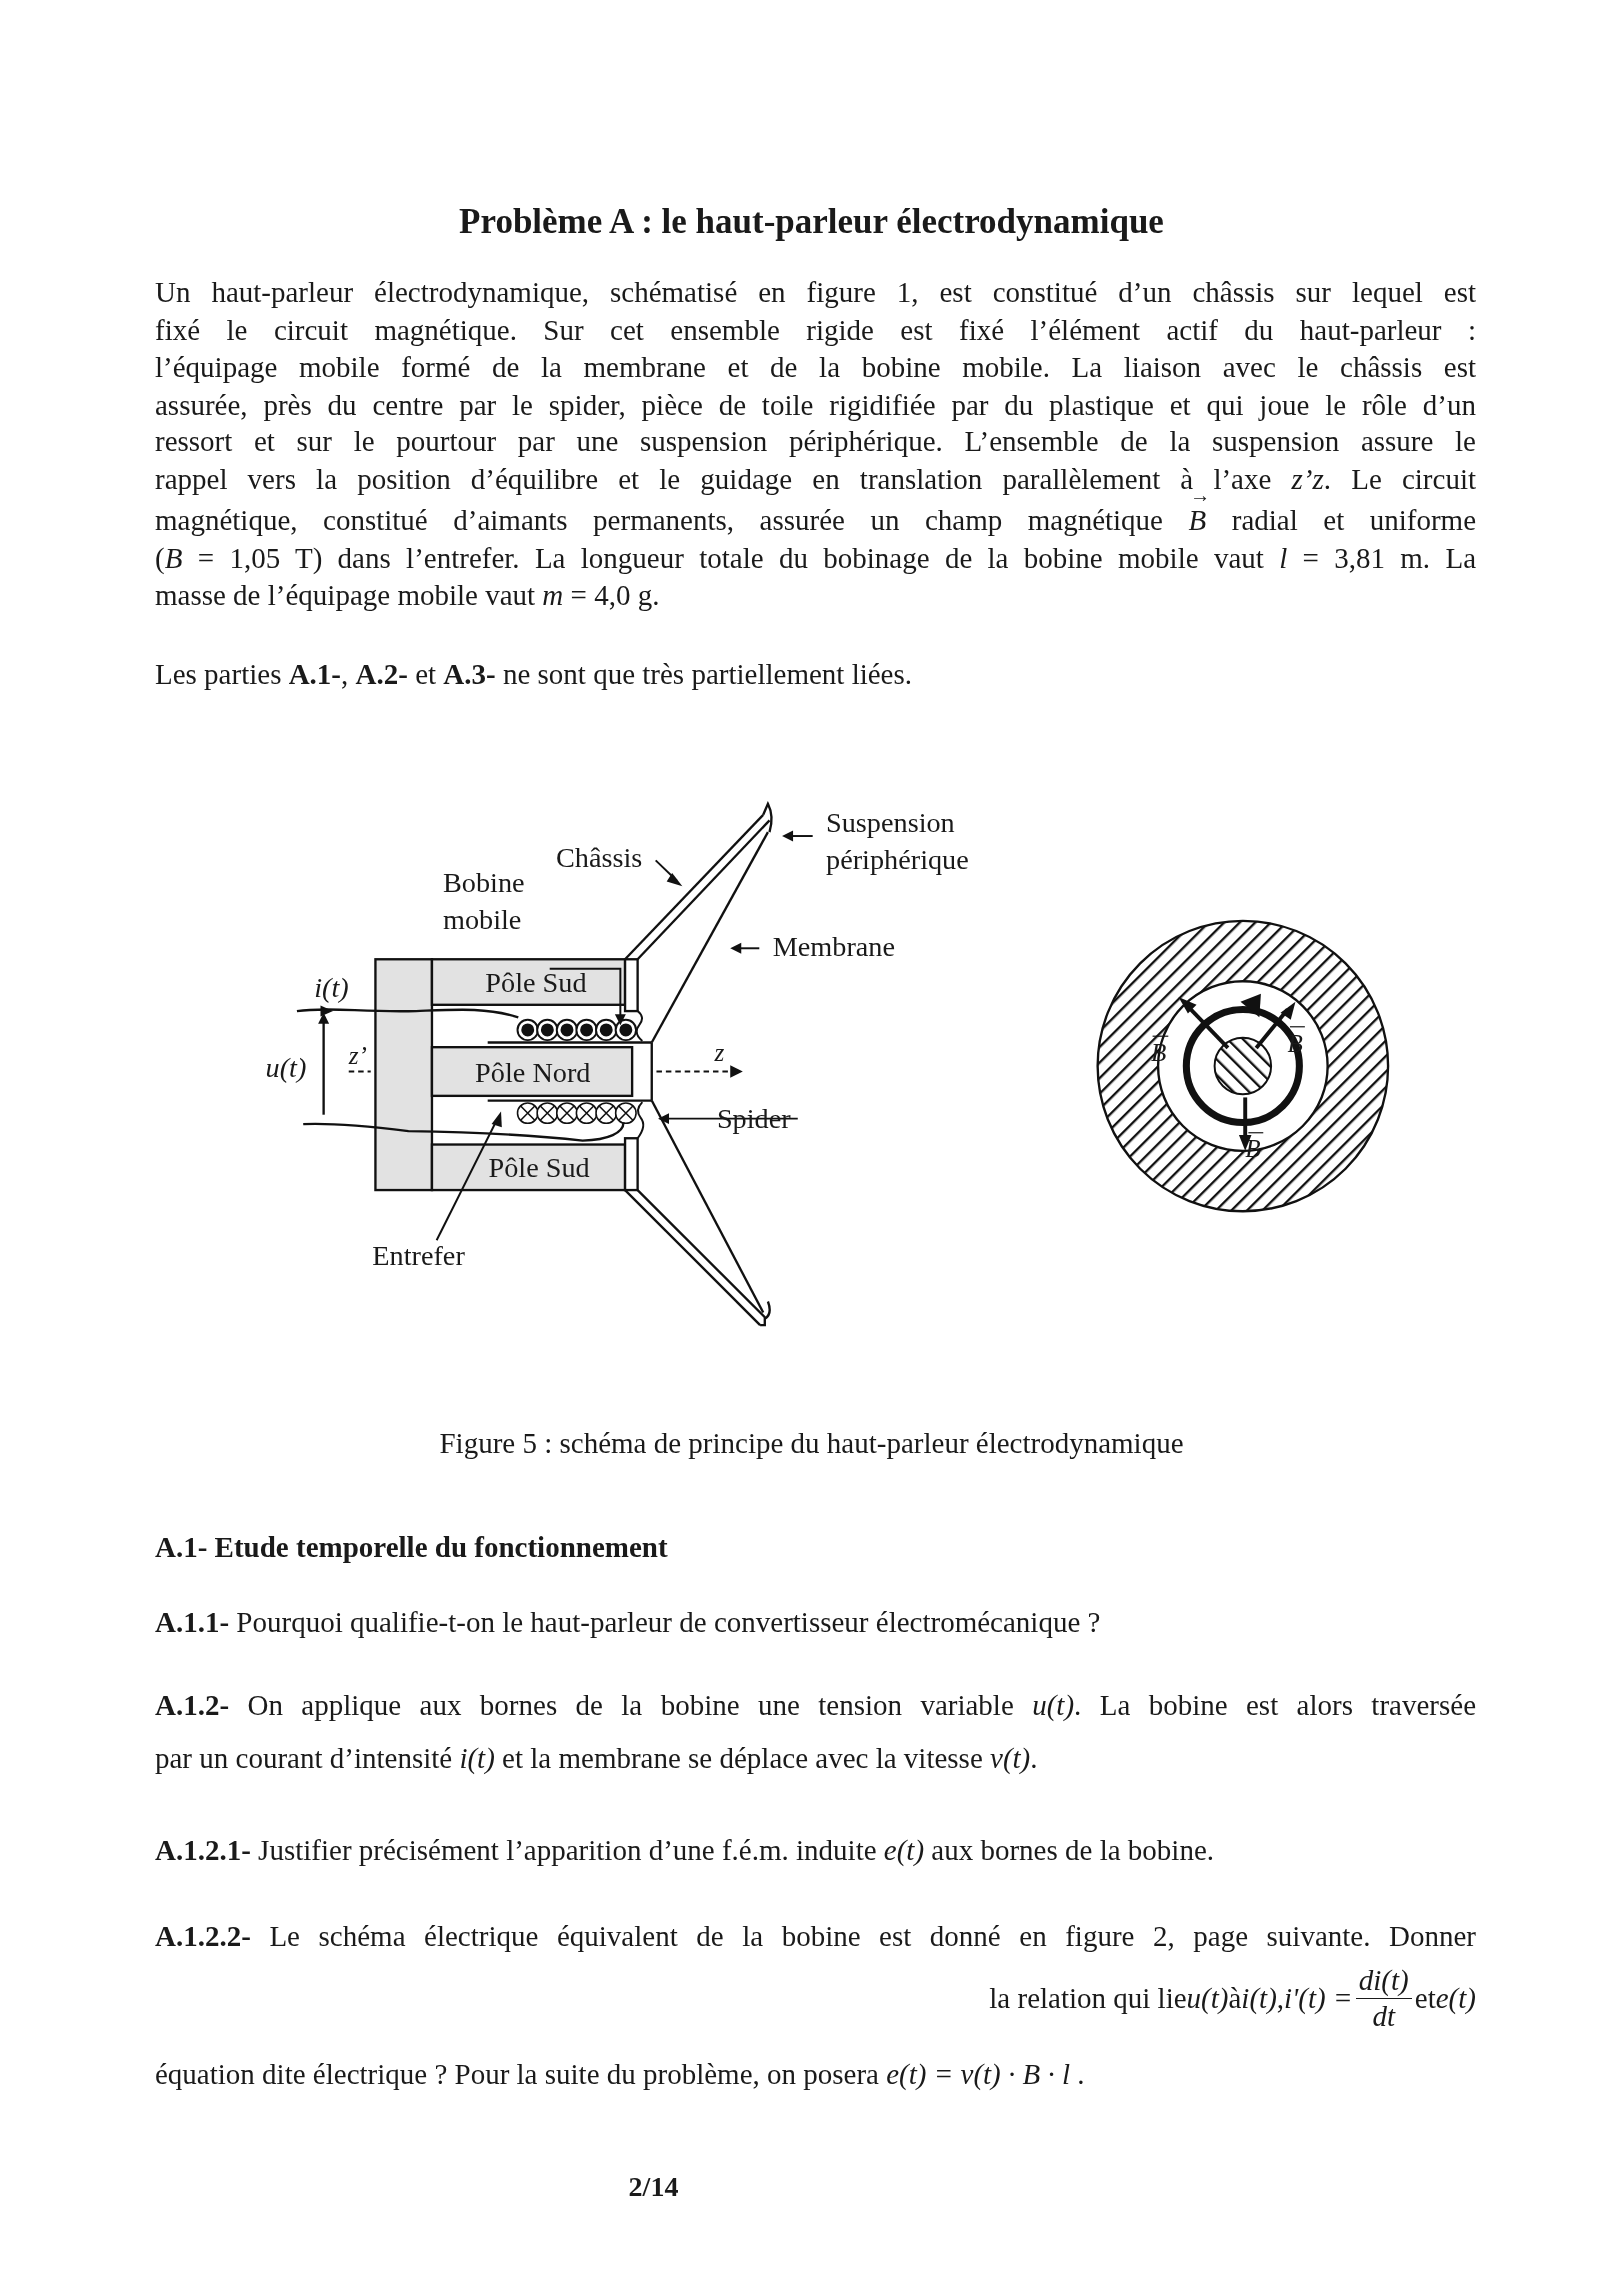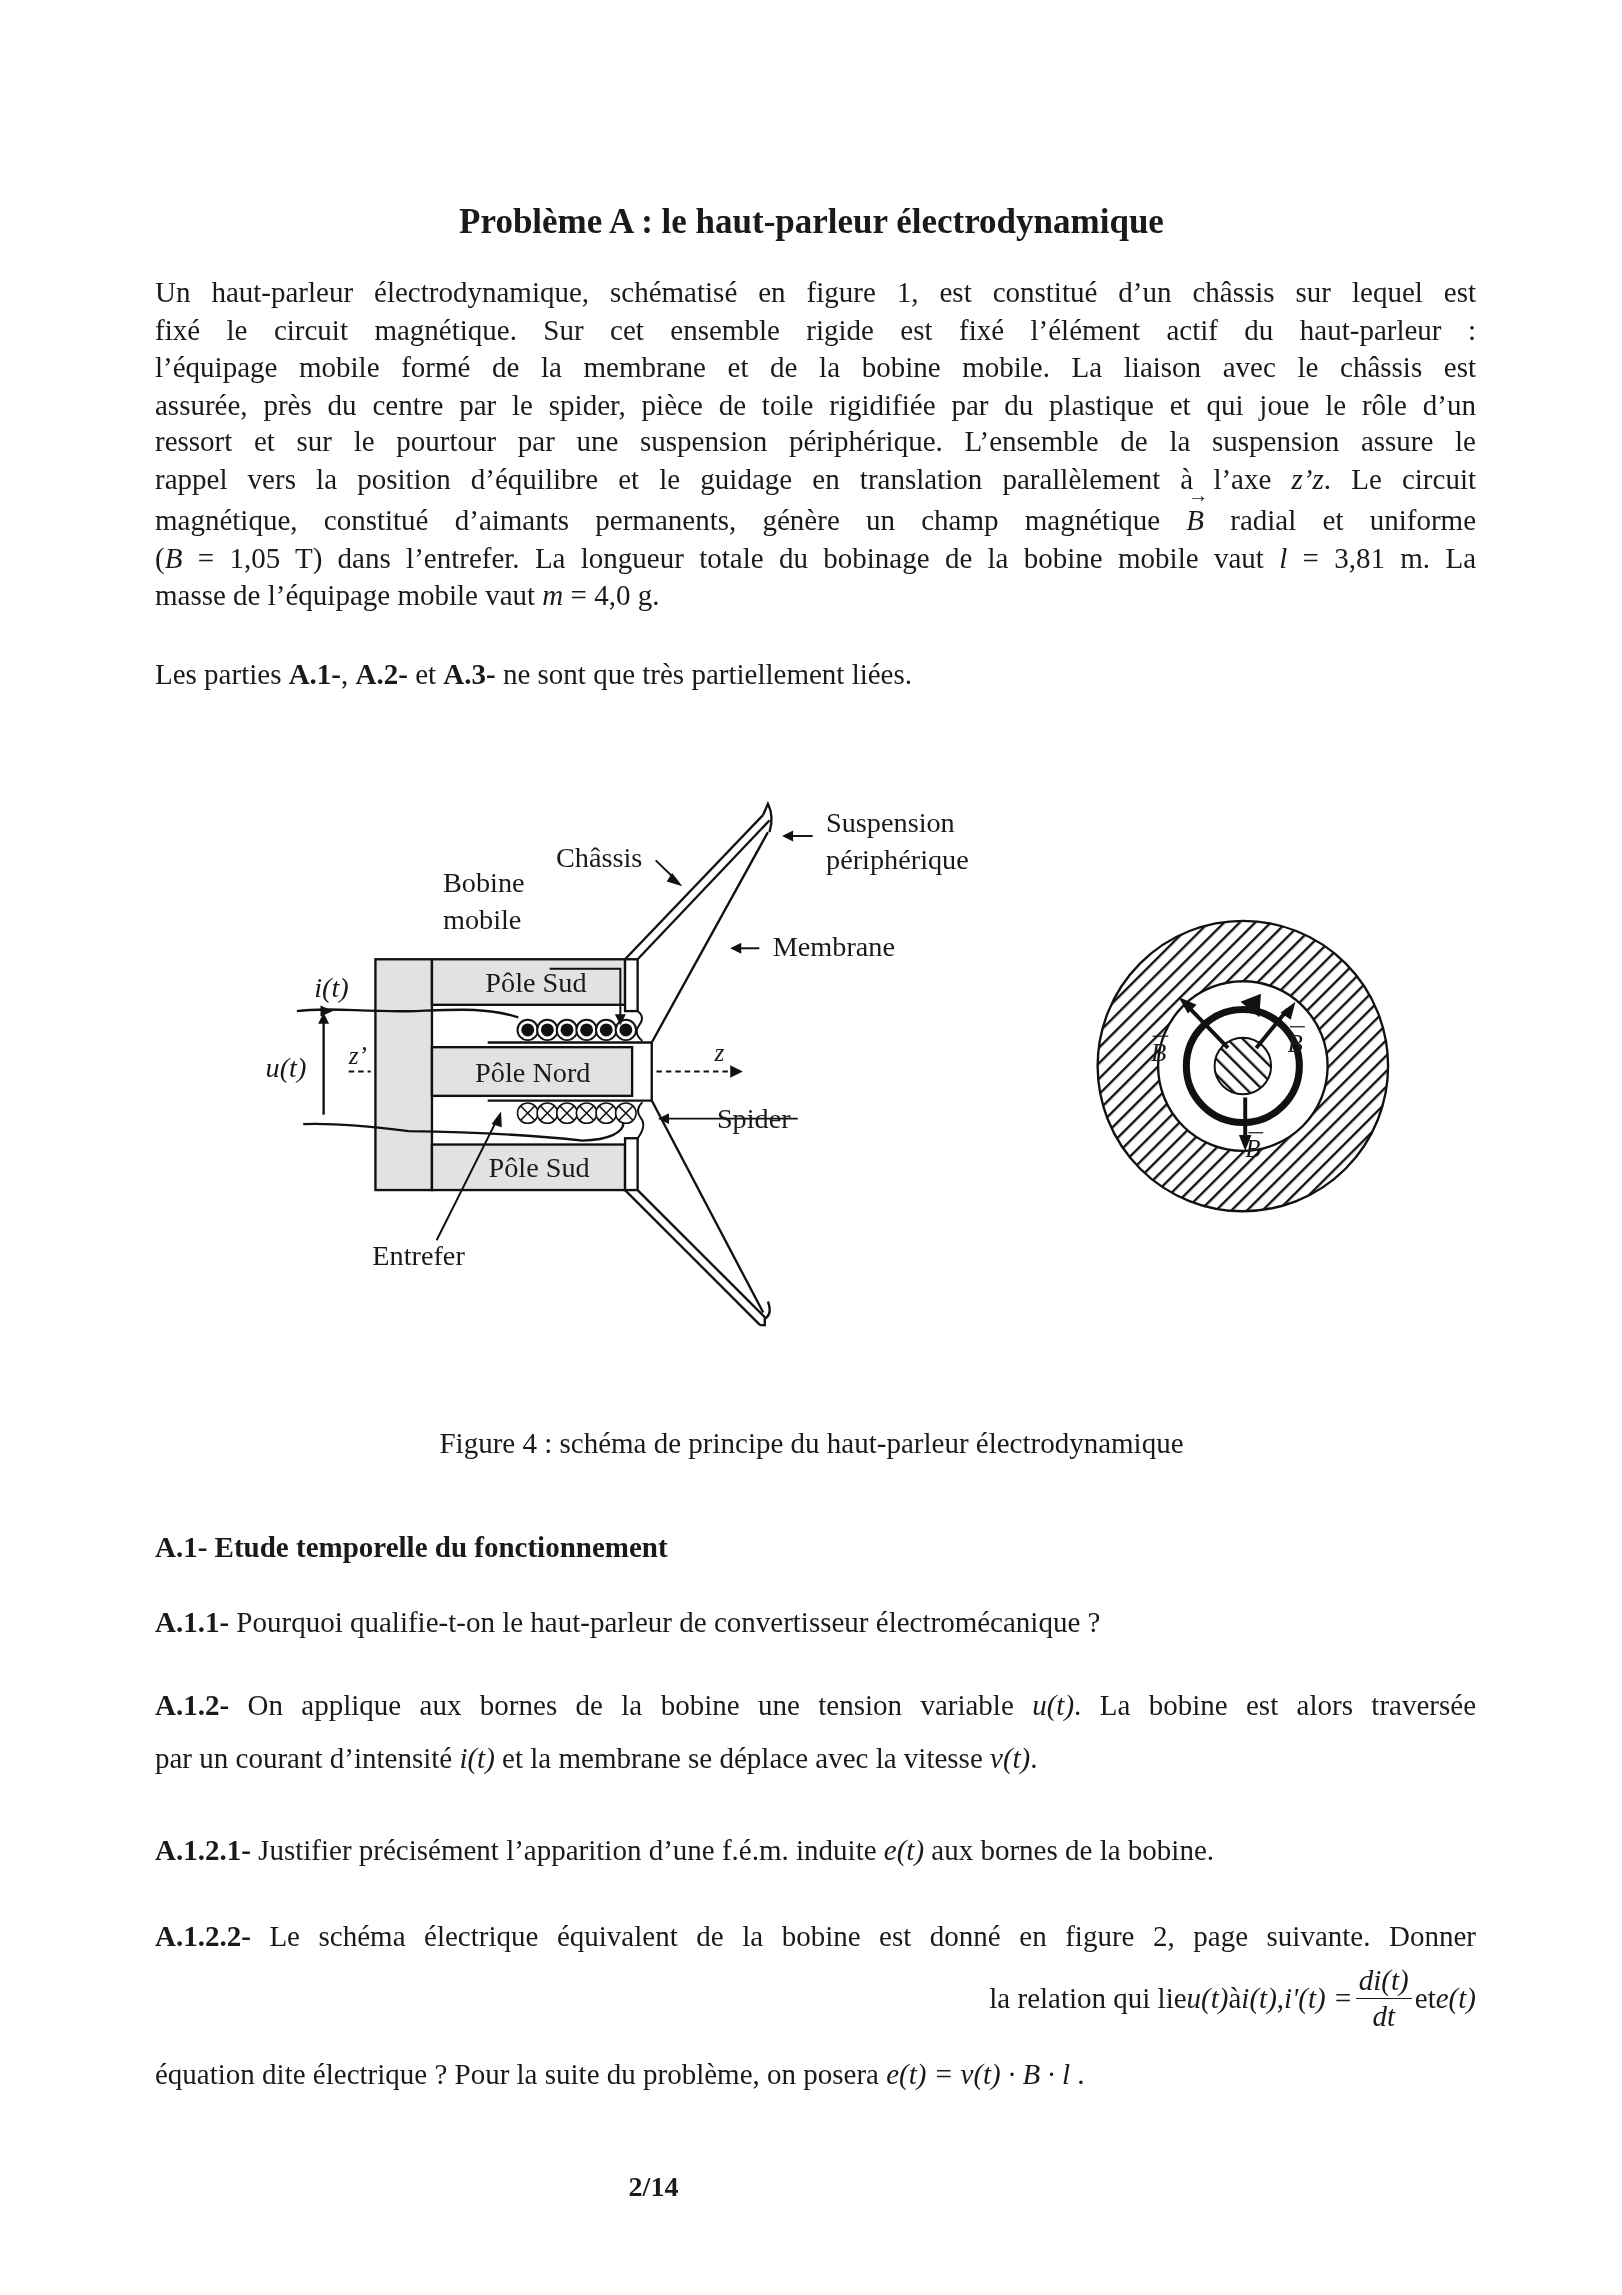--- a/index.html
+++ b/index.html
@@ -32,21 +32,21 @@
 
 <div class="abs title">Problème A : le haut-parleur électrodynamique</div>
 
 <div>
   <div class="line justify-line" style="top:276px">Un haut-parleur électrodynamique, schématisé en figure 1, est constitué d’un châssis sur lequel est</div>
   <div class="line justify-line" style="top:314px">fixé le circuit magnétique. Sur cet ensemble rigide est fixé l’élément actif du haut-parleur :</div>
   <div class="line justify-line" style="top:351px">l’équipage mobile formé de la membrane et de la bobine mobile. La liaison avec le châssis est</div>
   <div class="line justify-line" style="top:389px">assurée, près du centre par le spider, pièce de toile rigidifiée par du plastique et qui joue le rôle d’un</div>
   <div class="line justify-line" style="top:425px">ressort et sur le pourtour par une suspension périphérique. L’ensemble de la suspension assure le</div>
   <div class="line justify-line" style="top:463px"><span>rappel vers la position d’équilibre et le guidage en translation parallèlement à l’axe </span><i>z’z</i><span>. Le circuit</span></div>
-  <div class="line justify-line" style="top:504px"><span>magnétique, constitué d’aimants permanents, génère un champ magnétique </span><span class="vec">B</span><span> radial et uniforme</span></div>
+  <div class="line justify-line" style="top:504px"><span>magnétique, constitué d’aimants permanents, assurée un champ magnétique </span><span class="vec">B</span><span> radial et uniforme</span></div>
   <div class="line justify-line" style="top:542px"><span>(</span><i>B</i><span> = 1,05 T) dans l’entrefer. La longueur totale du bobinage de la bobine mobile vaut </span><i>l</i><span> = 3,81 m. La</span></div>
   <div class="line" style="top:579px"><span>masse de l’équipage mobile vaut </span><i>m</i><span> = 4,0 g.</span></div>
 </div>
 
 <div class="line" style="top:658px"><span>Les parties </span><b>A.1-</b><span>, </span><b>A.2-</b><span> et </span><b>A.3-</b><span> ne sont que très partiellement liées.</span></div>
 
 <svg class="abs" style="left:0;top:0" width="1623" height="1413" viewBox="0 0 2067 1800">
   <defs>
     <pattern id="hatch" patternUnits="userSpaceOnUse" width="14" height="14" patternTransform="rotate(45)">
       <rect width="14" height="14" fill="#fff"></rect>
@@ -193,21 +193,21 @@
     </g>
     <text x="1466" y="1352" font-size="32" font-style="italic">B</text>
     <line x1="1468" y1="1320" x2="1488" y2="1320" stroke="#111" stroke-width="1.5"></line>
     <text x="1640" y="1340" font-size="32" font-style="italic">B</text>
     <line x1="1643" y1="1308" x2="1662" y2="1308" stroke="#111" stroke-width="1.5"></line>
     <text x="1586" y="1474" font-size="32" font-style="italic">B</text>
     <line x1="1590" y1="1443" x2="1609" y2="1443" stroke="#111" stroke-width="1.5"></line>
   </g>
 </svg>
 
-<div class="abs caption">Figure 4 : schéma de principe du haut-parleur électrodynamique</div>
+<div class="abs caption">Figure 5 : schéma de principe du haut-parleur électrodynamique</div>
 
 <div class="line" style="top:1531px;font-weight:bold">A.1- Etude temporelle du fonctionnement</div>
 
 <div class="line" style="top:1606px"><b>A.1.1-</b><span> Pourquoi qualifie-t-on le haut-parleur de convertisseur électromécanique ?</span></div>
 
 <div class="line justify-line" style="top:1689px"><b>A.1.2-</b><span> On applique aux bornes de la bobine une tension variable </span><i>u(t)</i><span>. La bobine est alors traversée</span></div>
 <div class="line" style="top:1742px"><span>par un courant d’intensité </span><i>i(t)</i><span> et la membrane se déplace avec la vitesse </span><i>v(t)</i><span>.</span></div>
 
 <div class="line" style="top:1834px"><b>A.1.2.1-</b><span> Justifier précisément l’apparition d’une f.é.m. induite </span><i>e(t)</i><span> aux bornes de la bobine.</span></div>
 

